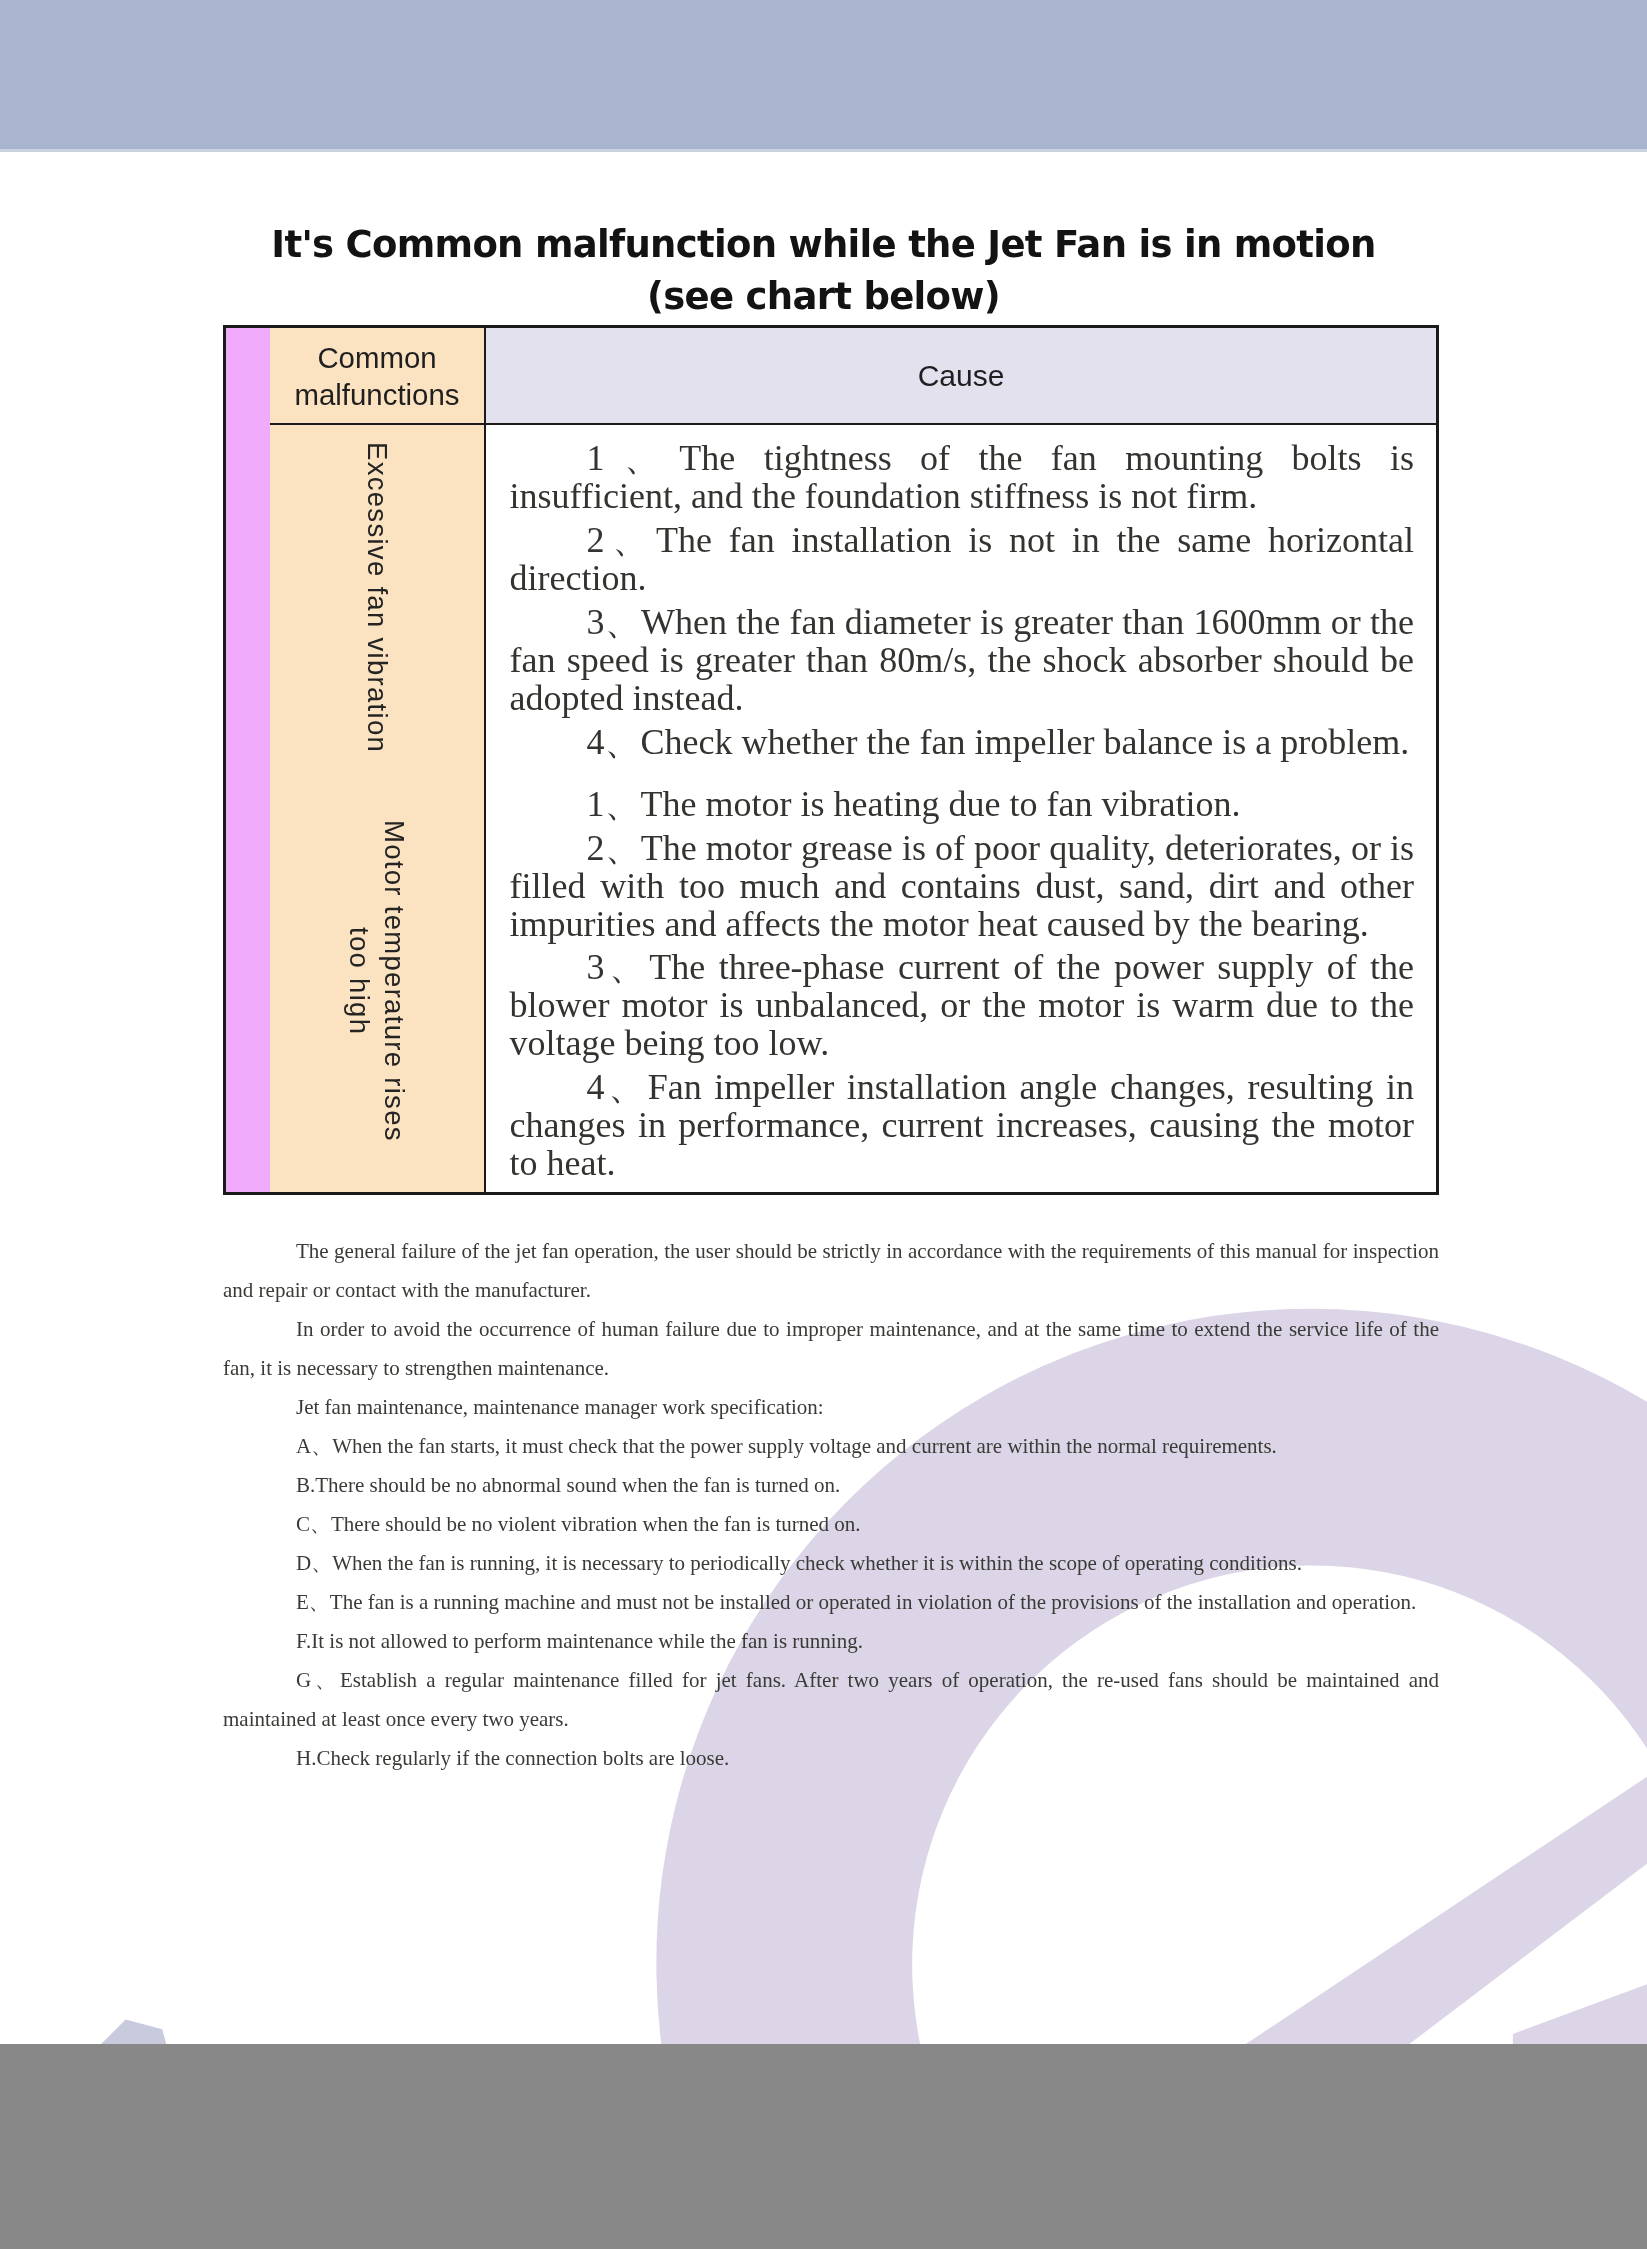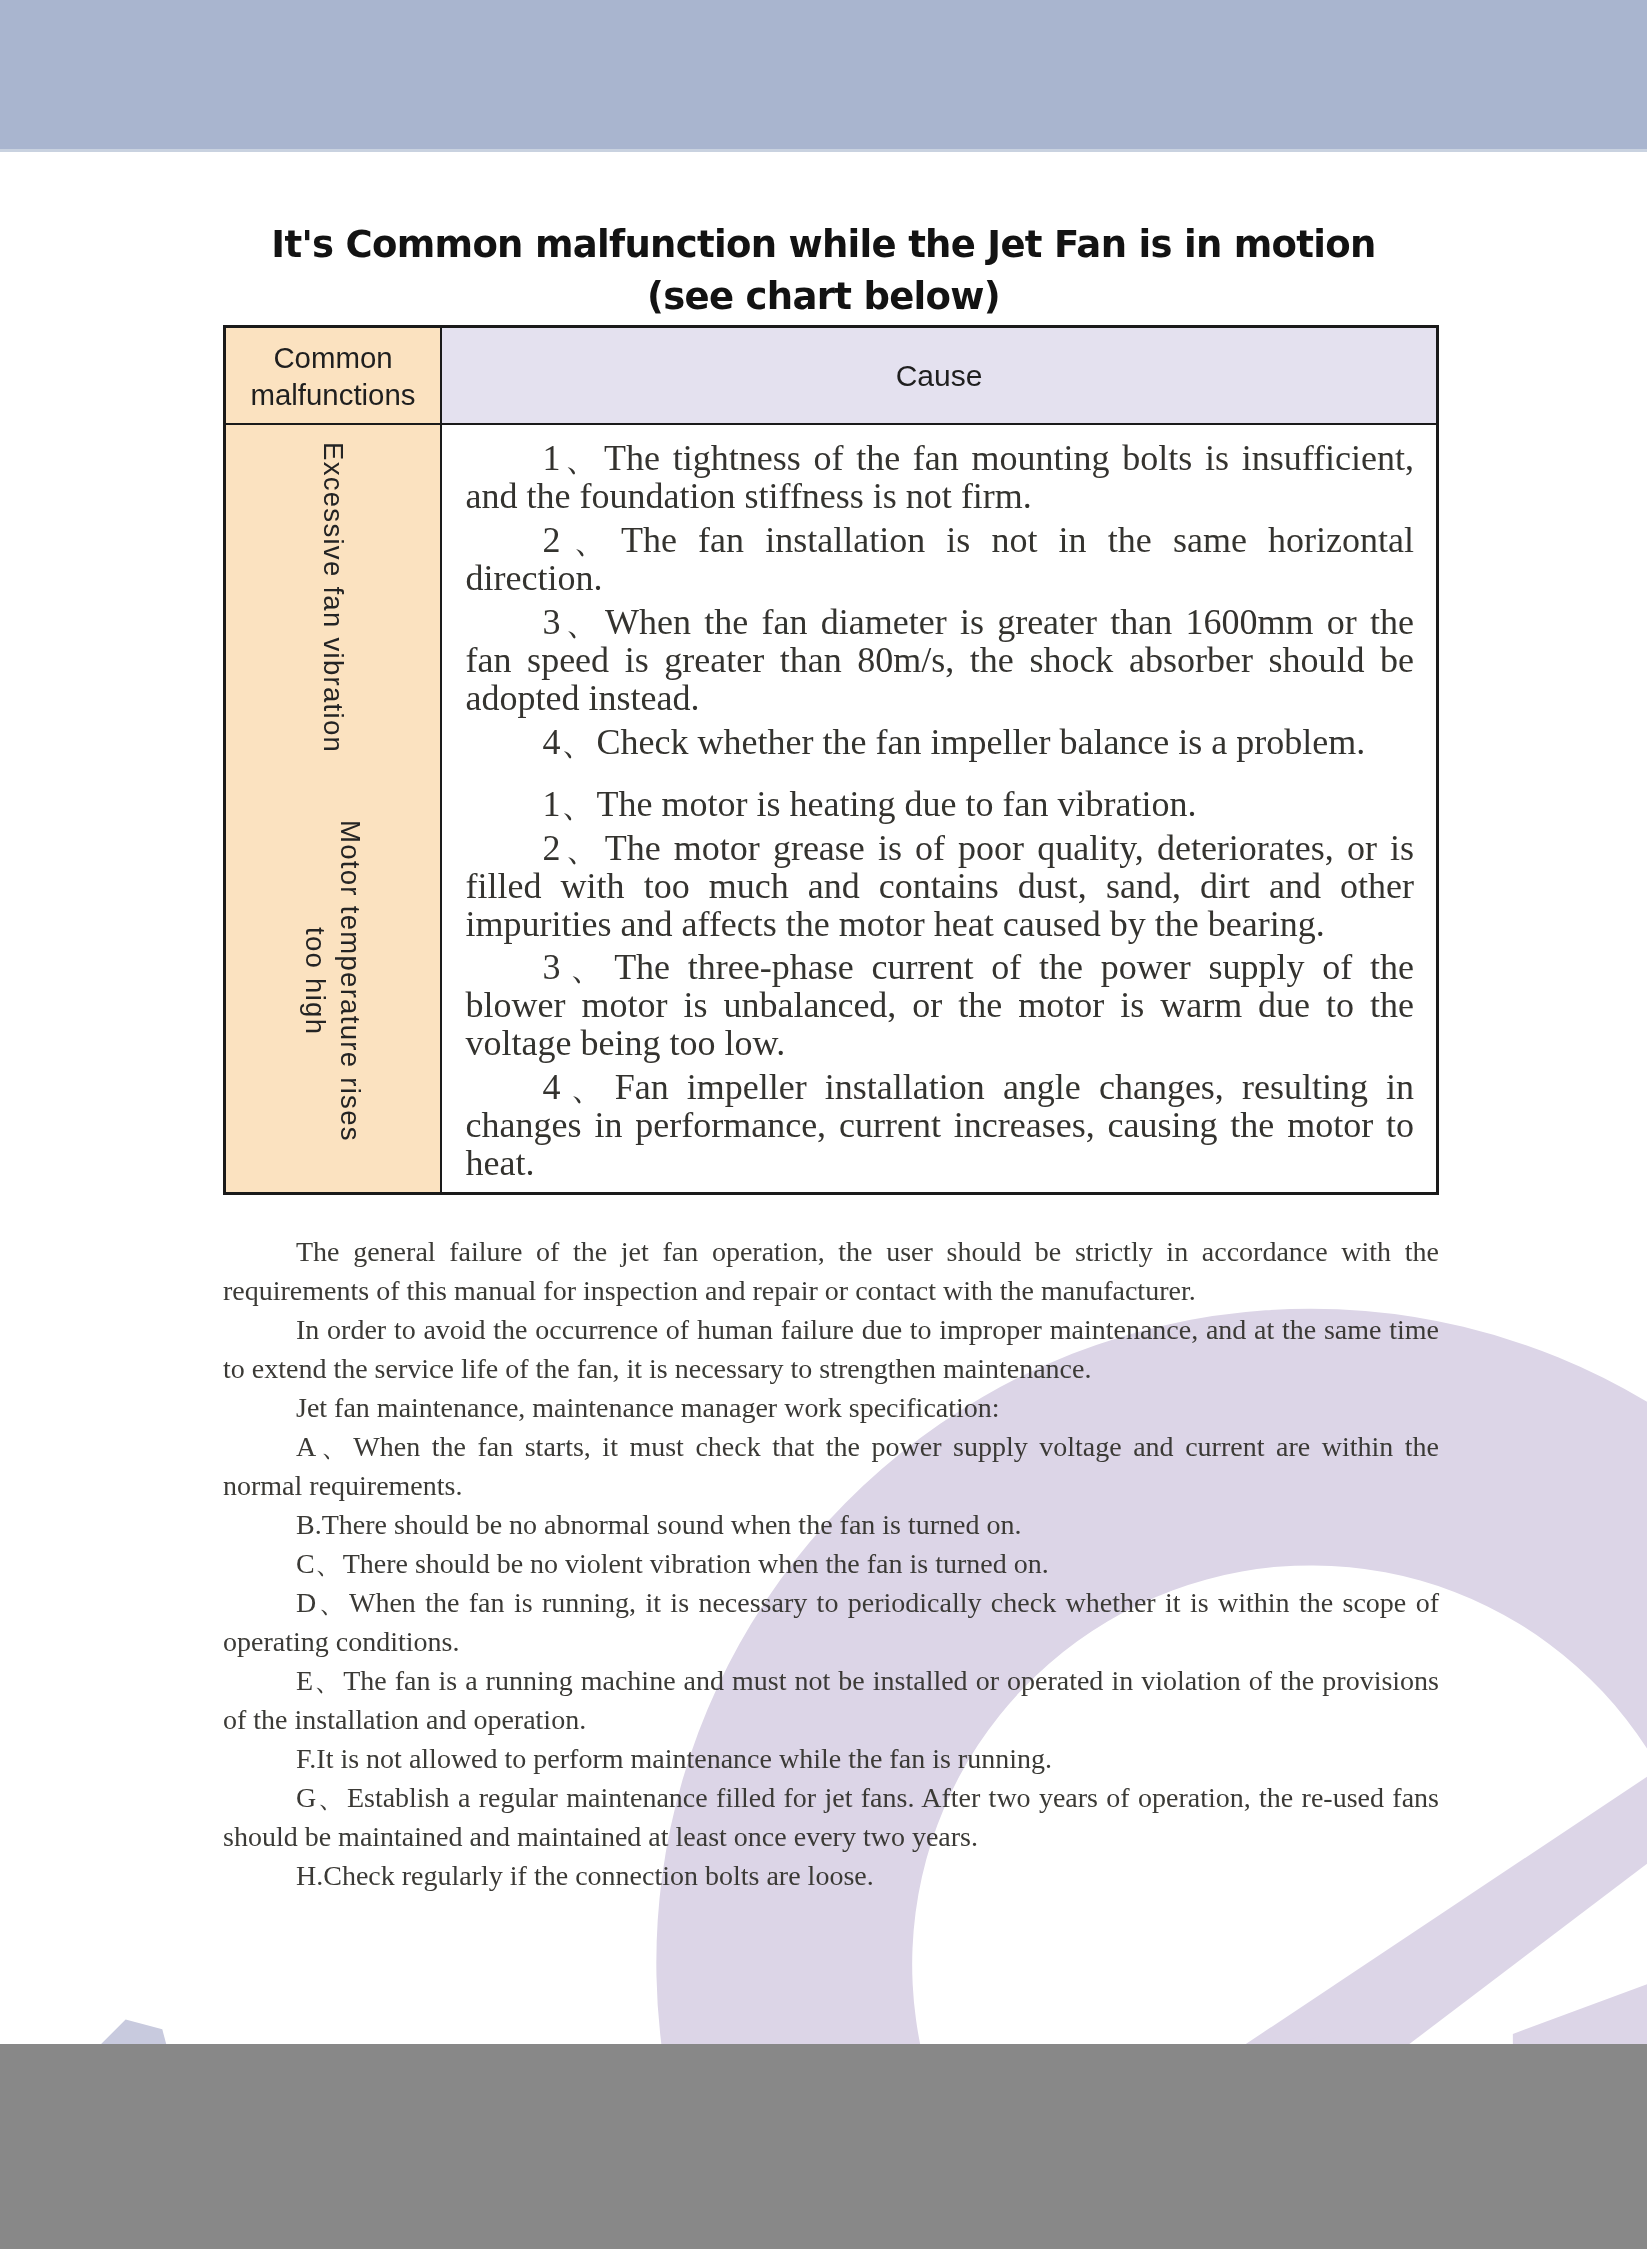--- a/index.html
+++ b/index.html
@@ -24,21 +24,21 @@
   
   .title{
     position:absolute; left:0; top:219px; width:1647px; z-index:2;
     text-align:center; font-family:"DejaVu Sans","Liberation Sans",sans-serif;
     font-weight:bold; font-size:37px; line-height:52px; color:#131313; letter-spacing:-0.7px;
   }
   
   .content{position:absolute; left:223px; top:325px; width:1216px; z-index:2;}
   .tbl{
     display:grid; grid-template-columns:216px 1fr;
-    border:3.3px solid var(--border,#1a1a1a); background:#f0abfc;
+    border:3.3px solid var(--border,#1a1a1a); background:#f0abfc;padding-left:44px;
   }
   .cell{box-sizing:border-box;}
   .th{
     display:flex; align-items:center; justify-content:center; text-align:center;
     font-family:"Liberation Sans","DejaVu Sans",sans-serif;
     font-size:29.4px; line-height:37px; color:#1f1f1f; min-height:97px;
   }
   .th-malf{background:var(--peach,#fbe2c0); border-right:2.6px solid var(--border); border-bottom:2.6px solid var(--border); padding:6.5px 18.3px;}
   .th-cause{background:var(--lav,#e4e1ef); border-bottom:2.6px solid var(--border); font-size:30px;}
   .label-cell{
@@ -53,21 +53,21 @@
   .vlabel span{display:block;}
   .cause-cell{background:#fff; padding:14.4px 22px 9.2px 23.6px;}
   .cause-cell p{
     margin:0 0 5.9px 0; text-indent:77px; text-align:justify;
     font-size:36px; line-height:38px; color:#34332f;
   }
   .cause-cell p:last-child{margin-bottom:0;}
   .paras{margin-top:37px;}
   .paras p{
     margin:0; text-indent:73px; text-align:justify;
-    font-size:28px; line-height:39px; color:#3b3a36;
+    font-size:21px; line-height:39px; color:#3b3a36;
   }
   .page-num{
     position:absolute; left:130px; top:2107px; width:65px; z-index:2; text-align:left;
     font-family:Liberation Mono, monospace;
     font-weight:bold; font-size:30px; color:#202024;
   }
 </style>
 </head>
 <body>
 

